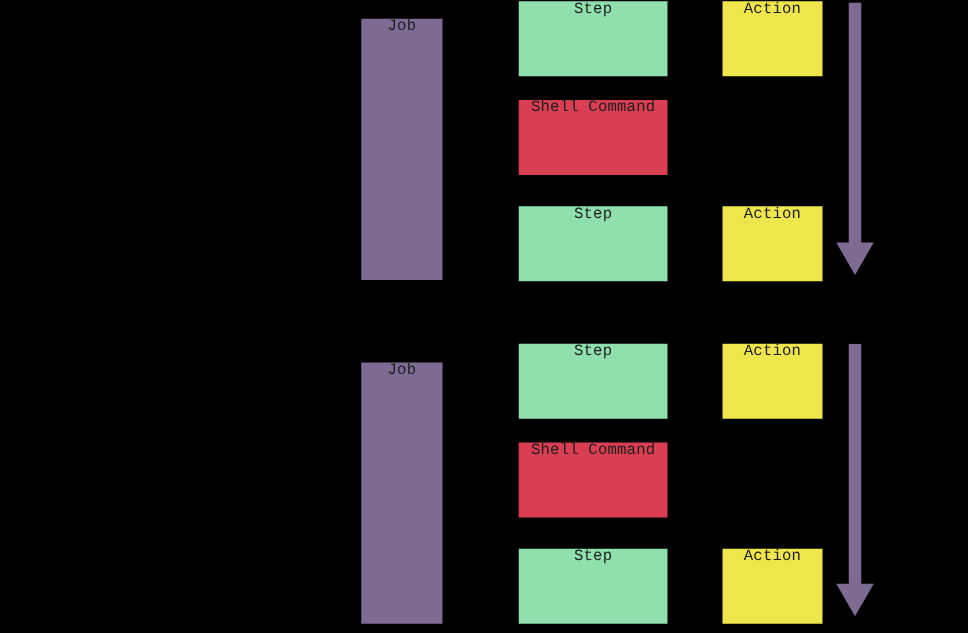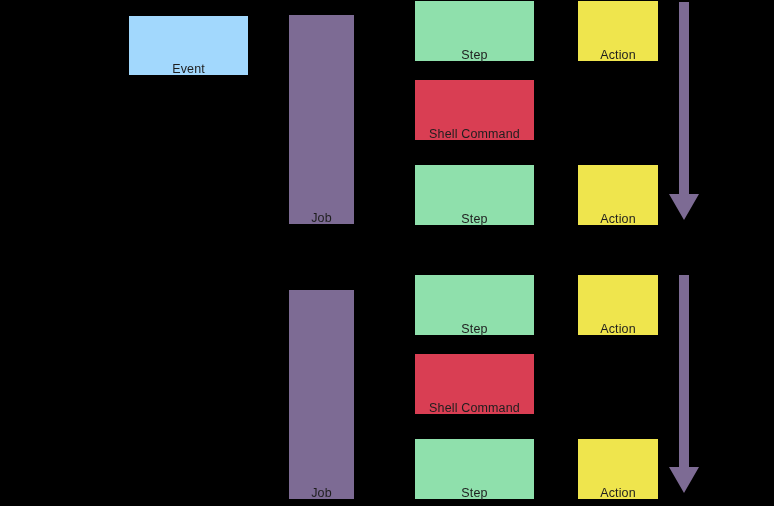--- a/index.html
+++ b/index.html
@@ -18,45 +18,43 @@
     position: absolute;
     left: 0;
     top: 0;
     width: 774px;
     height: 506px;
     background: #000000;
   }
   .node {
     position: absolute;
     display: flex;
-    align-items: flex-end;
+    align-items: flex-start;
     justify-content: center;
     box-sizing: border-box;
     color: #1e1e1e;
     font-size: 12.5px;
     line-height: 1;
     letter-spacing: 0.15px;
     text-align: center;
     white-space: nowrap;
     user-select: none;
+    font-family: Liberation Mono, monospace;
   }
   .arrow {
     position: absolute;
   }
   .arrow svg {
     display: block;
   }
 </style>
 </head>
 <body>
 
 <div id="canvas" style="background: rgb(0, 0, 0);">
-    <div class="node" style="left: 129px; top: 16px; width: 119px; height: 59px; background: rgb(162, 216, 253); color: rgb(30, 30, 30);">
-      <span>Event</span>
-    </div>
     <div class="node" style="left: 289px; top: 15px; width: 65px; height: 209px; background: rgb(125, 107, 148); color: rgb(30, 30, 30);">
       <span>Job</span>
     </div>
     <div class="node" style="left: 415px; top: 1px; width: 119px; height: 60px; background: rgb(143, 224, 172); color: rgb(30, 30, 30);">
       <span>Step</span>
     </div>
     <div class="node" style="left: 415px; top: 80px; width: 119px; height: 60px; background: rgb(217, 62, 83); color: rgb(30, 30, 30);">
       <span>Shell Command</span>
     </div>
     <div class="node" style="left: 415px; top: 165px; width: 119px; height: 60px; background: rgb(143, 224, 172); color: rgb(30, 30, 30);">

